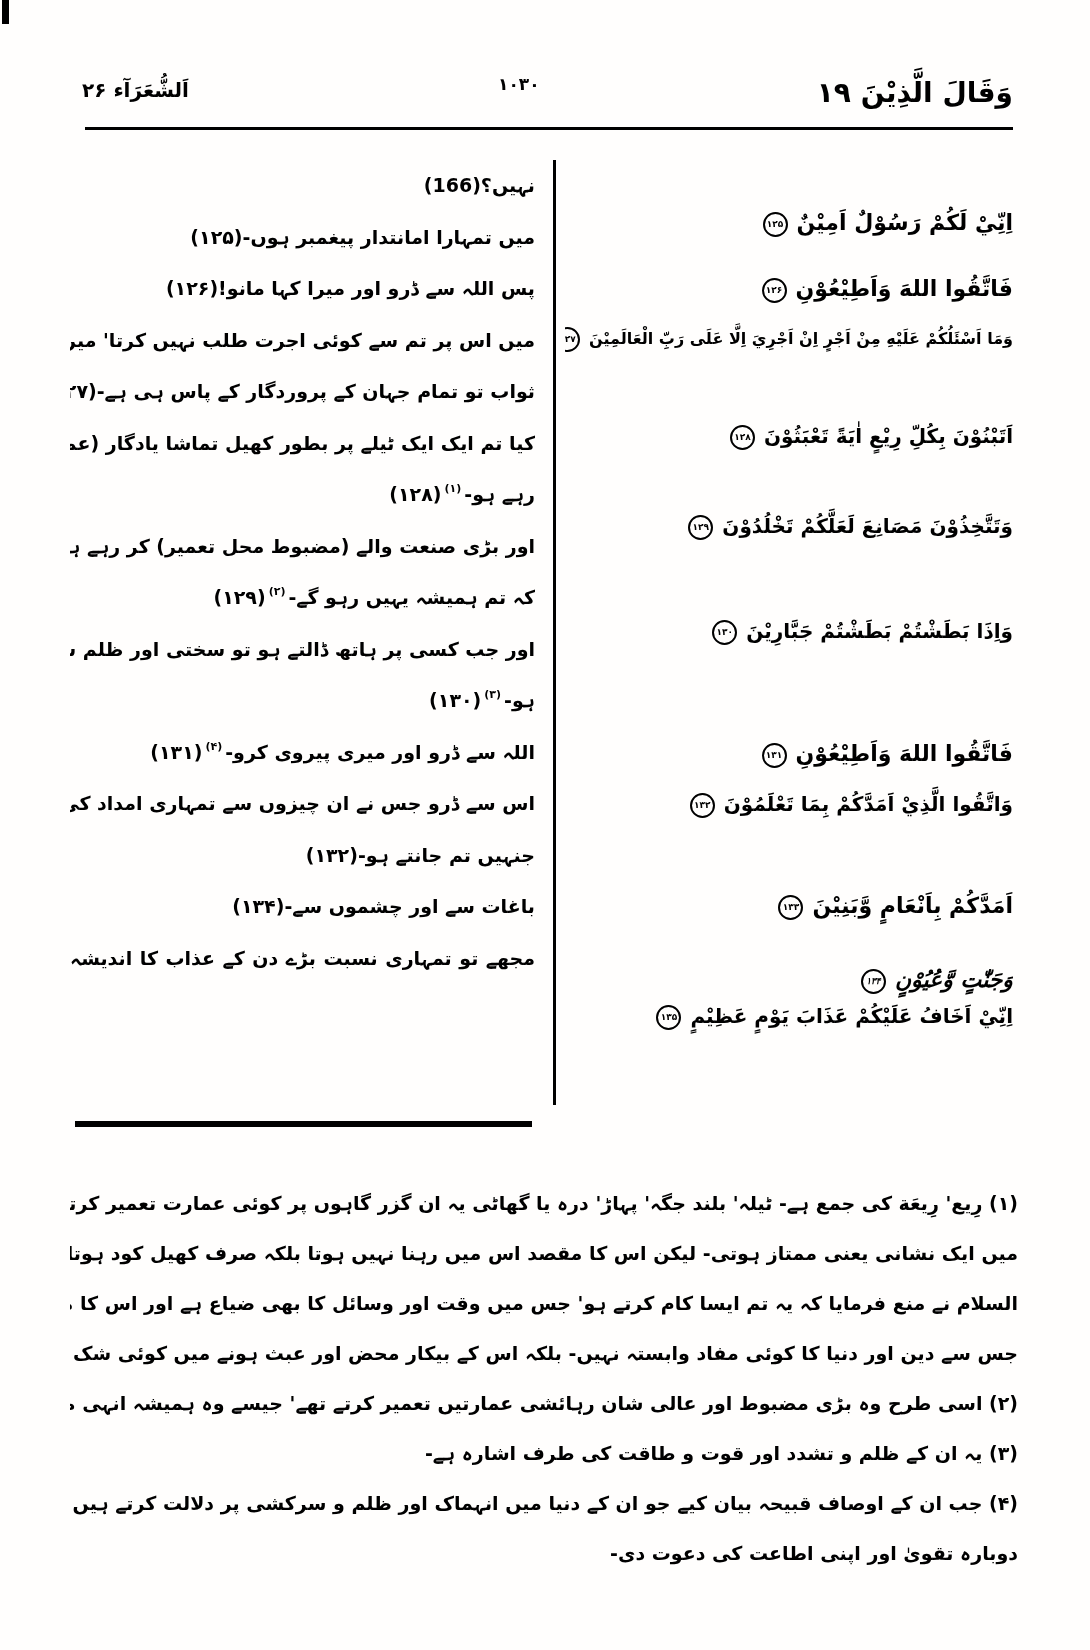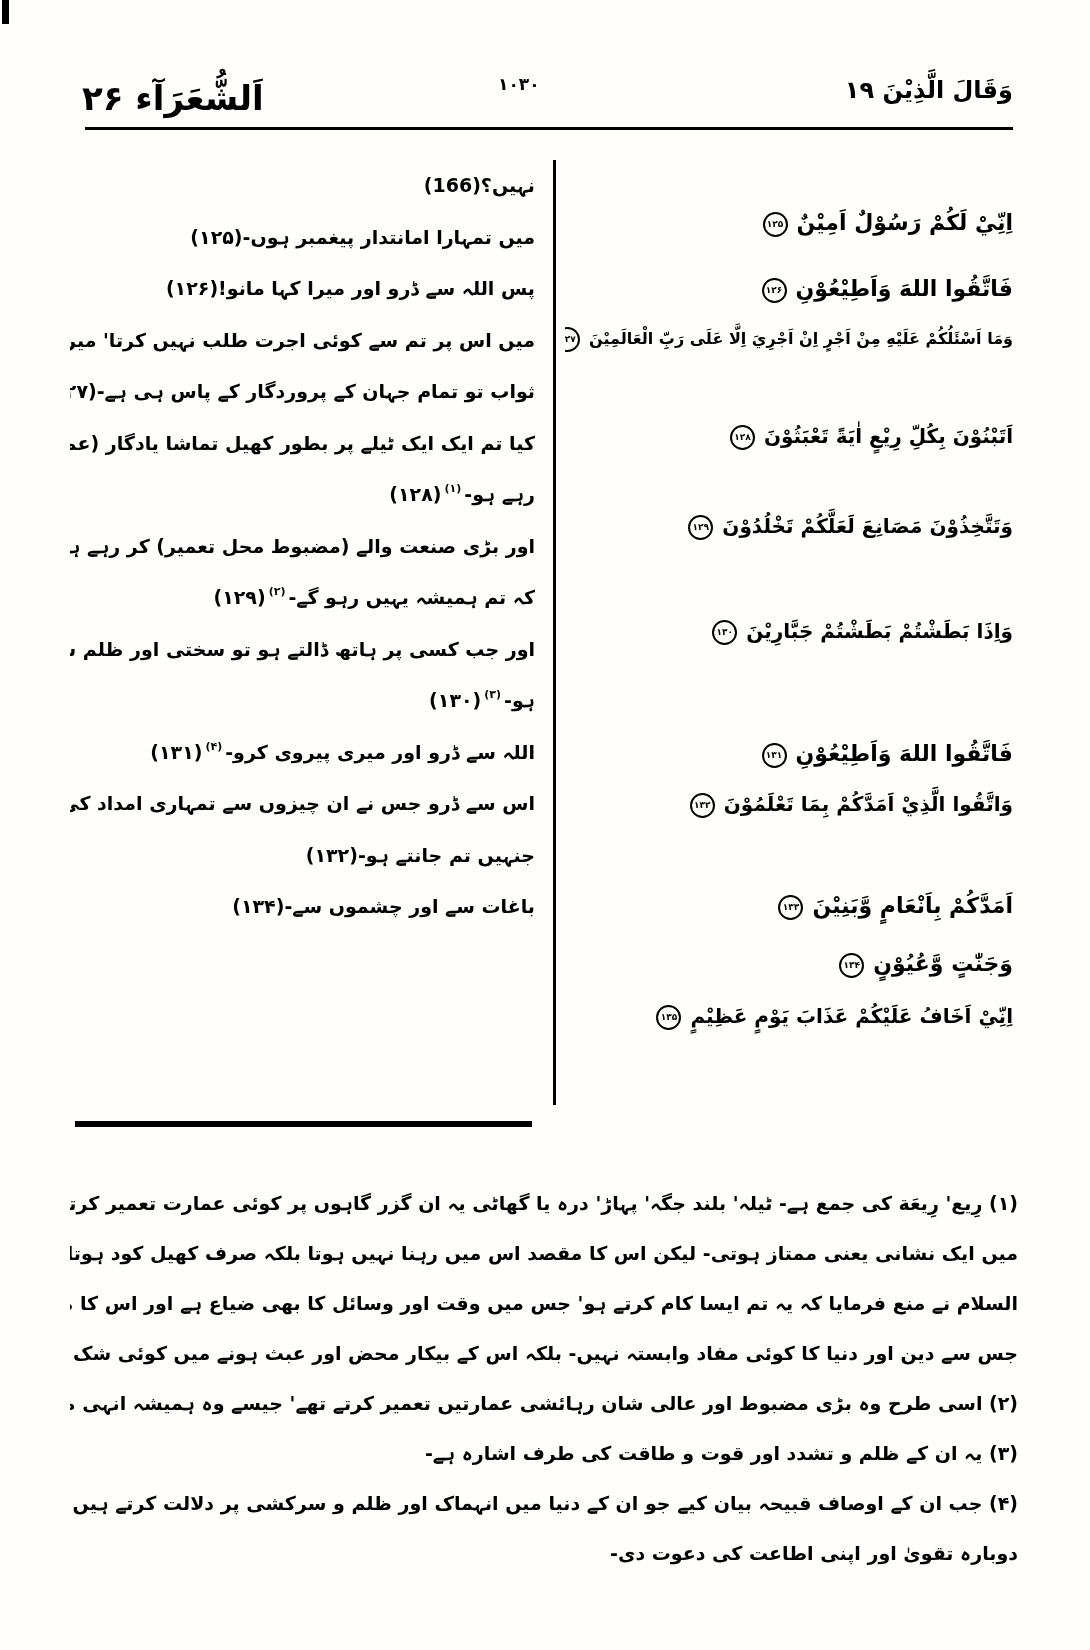--- a/index.html
+++ b/index.html
@@ -8,23 +8,23 @@
     background:#ffffff;
     font-family:"DejaVu Sans", sans-serif;
     color:#000;
     position:relative;
     overflow:hidden;
   }
   .page{position:absolute;inset:0;background:#fffefd;}
   .scan-mark{position:absolute;left:2px;top:0;width:7px;height:24px;background:#000;}
 
   
-  .hdr-left{position:absolute;left:82px;top:78px;font-size:34px;font-weight:bold;direction:rtl;}
+  .hdr-left{position:absolute;left:82px;top:78px;font-size:20px;font-weight:bold;direction:rtl;}
   .hdr-center{position:absolute;left:498px;top:74px;font-size:17px;font-weight:bold;direction:rtl;letter-spacing:2px;}
-  .hdr-right{position:absolute;right:77px;top:76px;font-size:24px;font-weight:bold;direction:rtl;}
+  .hdr-right{position:absolute;right:77px;top:76px;font-size:28px;font-weight:bold;direction:rtl;}
   .hdr-rule{position:absolute;left:85px;top:127px;width:928px;height:3px;background:#000;}
 
   
   .col-divider{position:absolute;left:553px;top:160px;width:3px;height:945px;background:#000;}
 
   .urdu-col{position:absolute;left:70px;top:160px;width:465px;direction:rtl;}
   .uline{
     height:51.5px;line-height:51.5px;
     white-space:nowrap;overflow:hidden;
     font-size:19px;font-weight:700;
@@ -78,33 +78,34 @@
       <div class="uline full"><span class="useg">کیا تم ایک ایک ٹیلے پر بطور کھیل تماشا یادگار (عمارت) بنا</span></div>
       <div class="uline"><span class="useg">رہے ہو-</span><sup class="fn-ref">(۱)</sup><span class="useg">(۱۲۸)</span></div>
       <div class="uline full"><span class="useg">اور بڑی صنعت والے (مضبوط محل تعمیر) کر رہے ہو' گویا</span></div>
       <div class="uline"><span class="useg">کہ تم ہمیشہ یہیں رہو گے-</span><sup class="fn-ref">(۲)</sup><span class="useg">(۱۲۹)</span></div>
       <div class="uline full"><span class="useg">اور جب کسی پر ہاتھ ڈالتے ہو تو سختی اور ظلم سے پکڑتے</span></div>
       <div class="uline"><span class="useg">ہو-</span><sup class="fn-ref">(۳)</sup><span class="useg">(۱۳۰)</span></div>
       <div class="uline"><span class="useg">اللہ سے ڈرو اور میری پیروی کرو-</span><sup class="fn-ref">(۴)</sup><span class="useg">(۱۳۱)</span></div>
       <div class="uline full"><span class="useg">اس سے ڈرو جس نے ان چیزوں سے تمہاری امداد کی</span></div>
       <div class="uline"><span class="useg">جنہیں تم جانتے ہو-(۱۳۲)</span></div>
       <div class="uline"><span class="useg">باغات سے اور چشموں سے-(۱۳۴)</span></div>
+      <div class="uline full"><span class="useg">مجھے تو تمہاری نسبت بڑے دن کے عذاب کا اندیشہ</span></div>
     </section>
   <div class="col-divider"></div>
   <section class="arabic-col" id="arabic-col">
       <div class="verse-line" style="top: 40px; font-size: 22px;"><span class="verse-text">اِنِّيْ لَكُمْ رَسُوْلٌ اَمِيْنٌ</span><span class="ayah-circle">۱۲۵</span></div>
       <div class="verse-line" style="top: 106px; font-size: 22px;"><span class="verse-text">فَاتَّقُوا اللهَ وَاَطِيْعُوْنِ</span><span class="ayah-circle">۱۲۶</span></div>
       <div class="verse-line" style="top: 156px; font-size: 16px;"><span class="verse-text">وَمَا اَسْئَلُكُمْ عَلَيْهِ مِنْ اَجْرٍ اِنْ اَجْرِيَ اِلَّا عَلَى رَبِّ الْعَالَمِيْنَ</span><span class="ayah-circle">۱۲۷</span></div>
       <div class="verse-line" style="top: 253px; font-size: 20px;"><span class="verse-text">اَتَبْنُوْنَ بِكُلِّ رِيْعٍ اٰيَةً تَعْبَثُوْنَ</span><span class="ayah-circle">۱۲۸</span></div>
       <div class="verse-line" style="top: 343px; font-size: 20px;"><span class="verse-text">وَتَتَّخِذُوْنَ مَصَانِعَ لَعَلَّكُمْ تَخْلُدُوْنَ</span><span class="ayah-circle">۱۲۹</span></div>
       <div class="verse-line" style="top: 448px; font-size: 20px;"><span class="verse-text">وَاِذَا بَطَشْتُمْ بَطَشْتُمْ جَبَّارِيْنَ</span><span class="ayah-circle">۱۳۰</span></div>
       <div class="verse-line" style="top: 571px; font-size: 22px;"><span class="verse-text">فَاتَّقُوا اللهَ وَاَطِيْعُوْنِ</span><span class="ayah-circle">۱۳۱</span></div>
       <div class="verse-line" style="top: 621px; font-size: 20px;"><span class="verse-text">وَاتَّقُوا الَّذِيْ اَمَدَّكُمْ بِمَا تَعْلَمُوْنَ</span><span class="ayah-circle">۱۳۲</span></div>
       <div class="verse-line" style="top: 723px; font-size: 22px;"><span class="verse-text">اَمَدَّكُمْ بِاَنْعَامٍ وَّبَنِيْنَ</span><span class="ayah-circle">۱۳۳</span></div>
-      <div class="verse-line" style="top: 781px; font-size: 22px;"><span class="verse-text">وَجَنّٰتٍ وَّعُيُوْنٍ</span><span class="ayah-circle">۱۳۴</span></div>
+      <div class="verse-line" style="top: 797px; font-size: 22px; font-style: italic;"><span class="verse-text">وَجَنّٰتٍ وَّعُيُوْنٍ</span><span class="ayah-circle">۱۳۴</span></div>
       <div class="verse-line" style="top: 833px; font-size: 20px;"><span class="verse-text">اِنِّيْ اَخَافُ عَلَيْكُمْ عَذَابَ يَوْمٍ عَظِيْمٍ</span><span class="ayah-circle">۱۳۵</span></div>
     </section>
 
   <div class="fn-rule"></div>
   <section class="footnotes" id="footnotes">
       <div class="fline full">(۱) رِيع' رِيعَة کی جمع ہے- ٹیلہ' بلند جگہ' پہاڑ' درہ یا گھاٹی یہ ان گزر گاہوں پر کوئی عمارت تعمیر کرتے جو ارتفاع اور علو</div>
       <div class="fline full">میں ایک نشانی یعنی ممتاز ہوتی- لیکن اس کا مقصد اس میں رہنا نہیں ہوتا بلکہ صرف کھیل کود ہوتا تھا- حضرت ہود علیہ</div>
       <div class="fline full">السلام نے منع فرمایا کہ یہ تم ایسا کام کرتے ہو' جس میں وقت اور وسائل کا بھی ضیاع ہے اور اس کا مقصد بھی ایسا ہے</div>
       <div class="fline">جس سے دین اور دنیا کا کوئی مفاد وابستہ نہیں- بلکہ اس کے بیکار محض اور عبث ہونے میں کوئی شک نہیں-</div>
       <div class="fline">(۲) اسی طرح وہ بڑی مضبوط اور عالی شان رہائشی عمارتیں تعمیر کرتے تھے' جیسے وہ ہمیشہ انہی محلات میں رہیں گے-</div>

